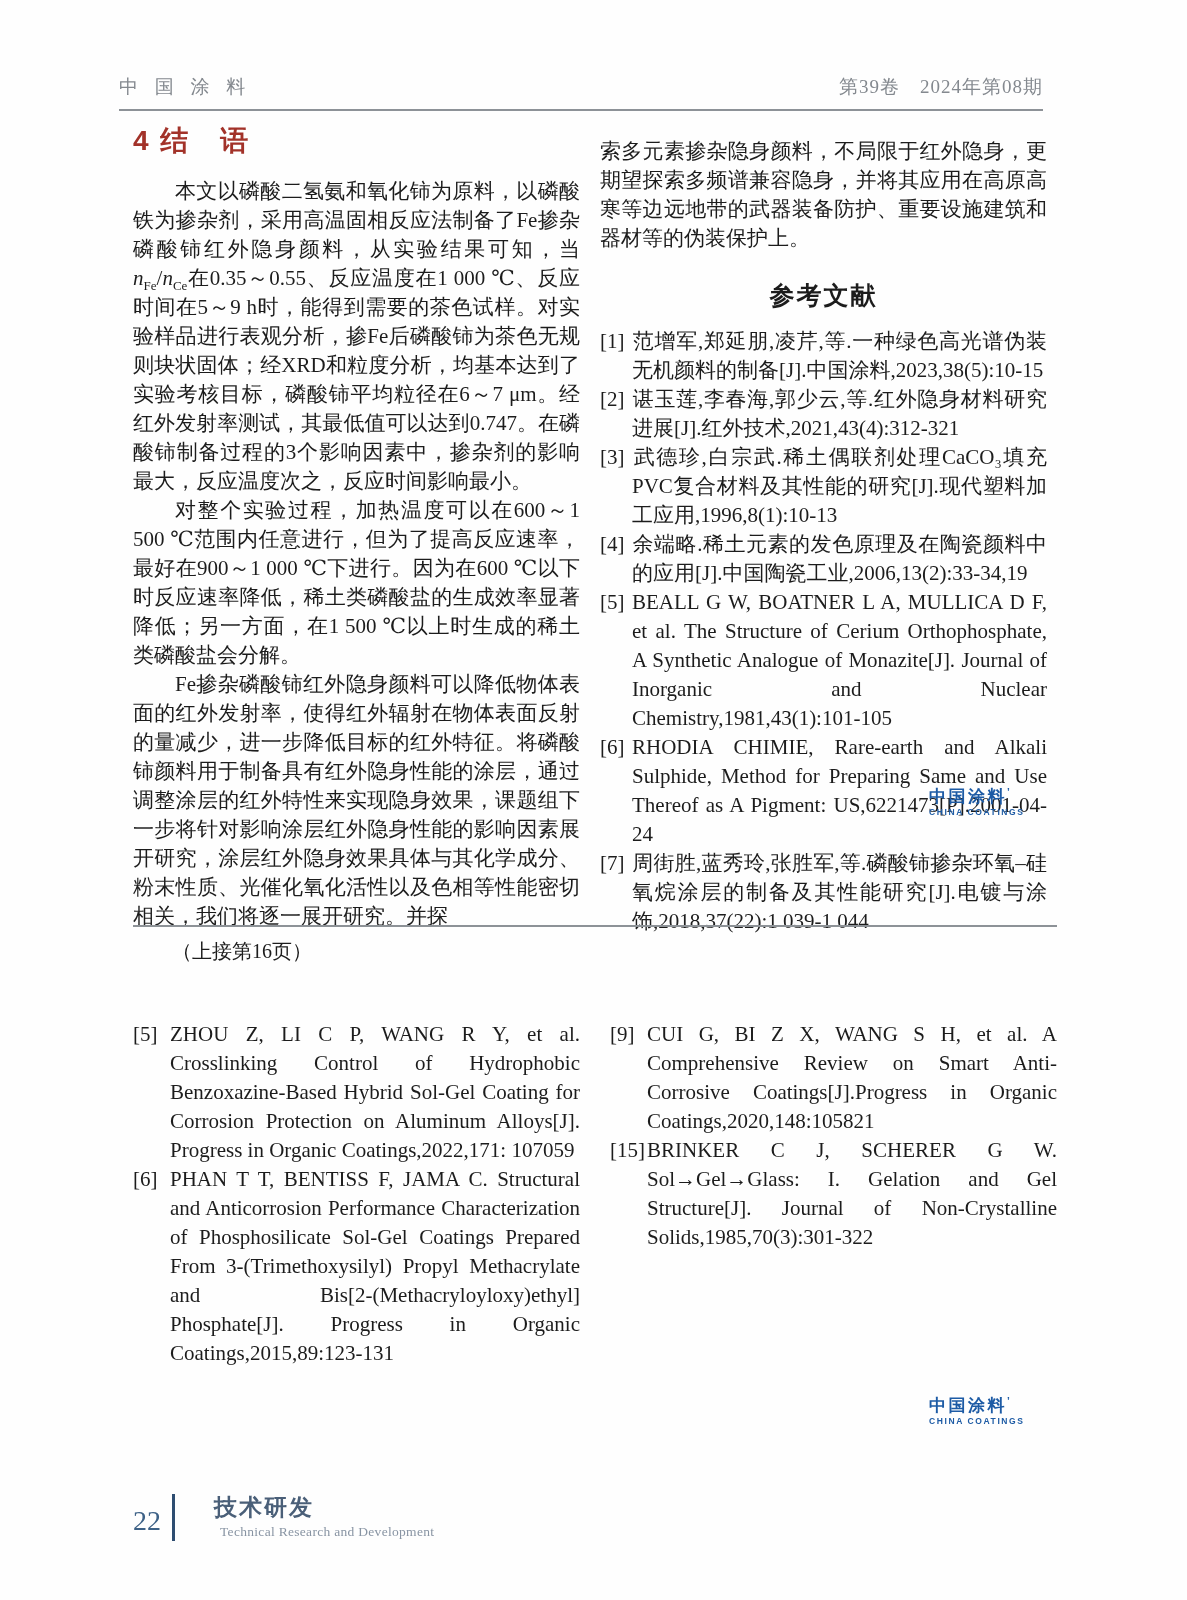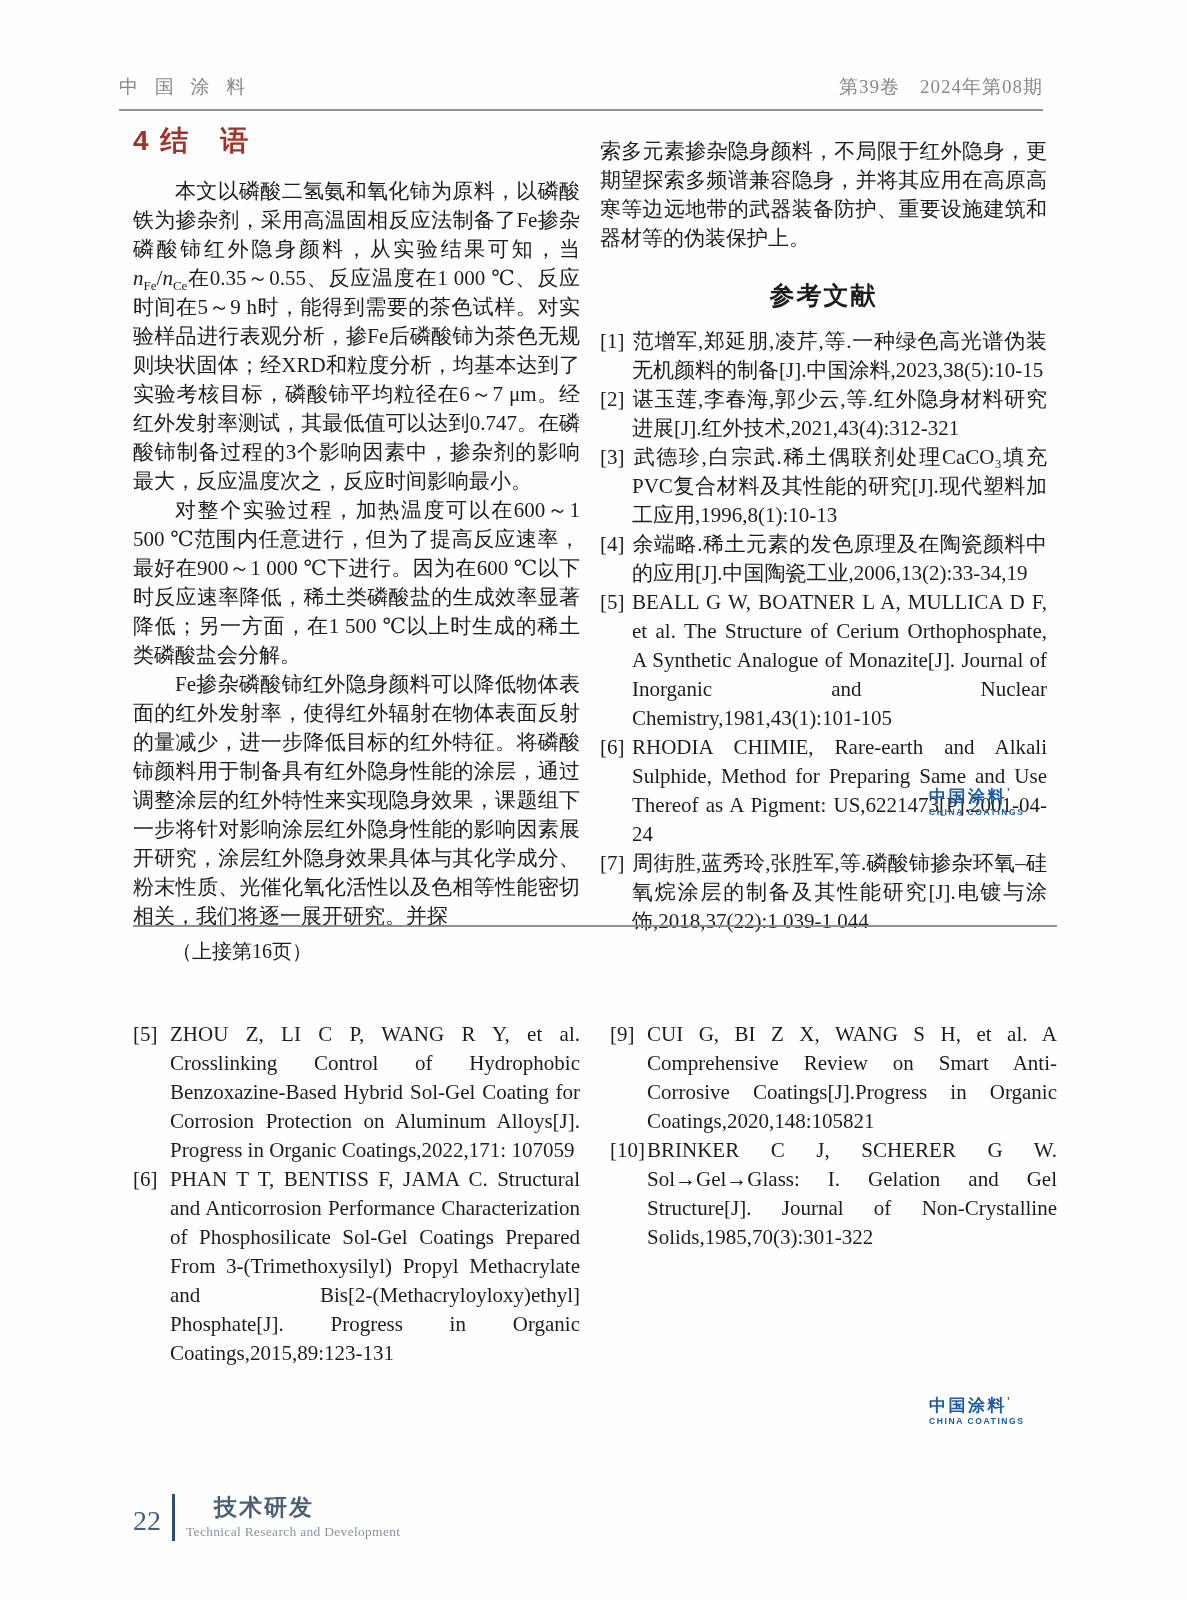--- a/index.html
+++ b/index.html
@@ -141,20 +141,21 @@
     color: var(--footer-cn);
     letter-spacing: 2px;
     line-height: 1.1;
     margin-left: 28px;
   }
   .footer-en {
     font-size: 13.5px;
     color: var(--footer-en);
     margin-top: 3px;
     letter-spacing: 0.3px;
+    margin-left: 34px;
   }
 </style>
 </head>
 <body>
 
 <div class="page">
 
   <div class="page-header">
     <span class="journal-name">中 国 涂 料</span>
     <span class="issue-info">第39卷　2024年第08期</span>
@@ -191,21 +192,21 @@
   <div class="mid-divider"></div>
   <div class="continuation-note">（上接第16页）</div>
 
   <div class="bottom-cols">
     <div class="col">
       <div class="ref"><span class="ref-label">[5]</span><span>ZHOU Z, LI C P, WANG R Y, et al. Crosslinking Control of Hydrophobic Benzoxazine-Based Hybrid Sol-Gel Coating for Corrosion Protection on Aluminum Alloys[J]. Progress in Organic Coatings,2022,171: 107059</span></div>
       <div class="ref"><span class="ref-label">[6]</span><span>PHAN T T, BENTISS F, JAMA C. Structural and Anticorrosion Performance Characterization of Phosphosilicate Sol-Gel Coatings Prepared From 3-(Trimethoxysilyl) Propyl Methacrylate and Bis[2-(Methacryloyloxy)ethyl] Phosphate[J]. Progress in Organic Coatings,2015,89:123-131</span></div>
     </div>
     <div class="col">
       <div class="ref"><span class="ref-label">[9]</span><span>CUI G, BI Z X, WANG S H, et al. A Comprehensive Review on Smart Anti-Corrosive Coatings[J].Progress in Organic Coatings,2020,148:105821</span></div>
-      <div class="ref"><span class="ref-label">[10]</span><span>BRINKER C J, SCHERER G W. Sol→Gel→Glass: I. Gelation and Gel Structure[J]. Journal of Non-Crystalline Solids,1985,70(3):301-322</span></div>
+      <div class="ref"><span class="ref-label">[15]</span><span>BRINKER C J, SCHERER G W. Sol→Gel→Glass: I. Gelation and Gel Structure[J]. Journal of Non-Crystalline Solids,1985,70(3):301-322</span></div>
     </div>
   </div>
 
   <div class="logo logo-bottom">
     <div class="logo-cn"><span>中国涂料</span><span class="logo-tick">’</span></div>
     <div class="logo-en">CHINA COATINGS</div>
   </div>
 
   <div class="page-footer">
     <span class="page-num">22</span>

